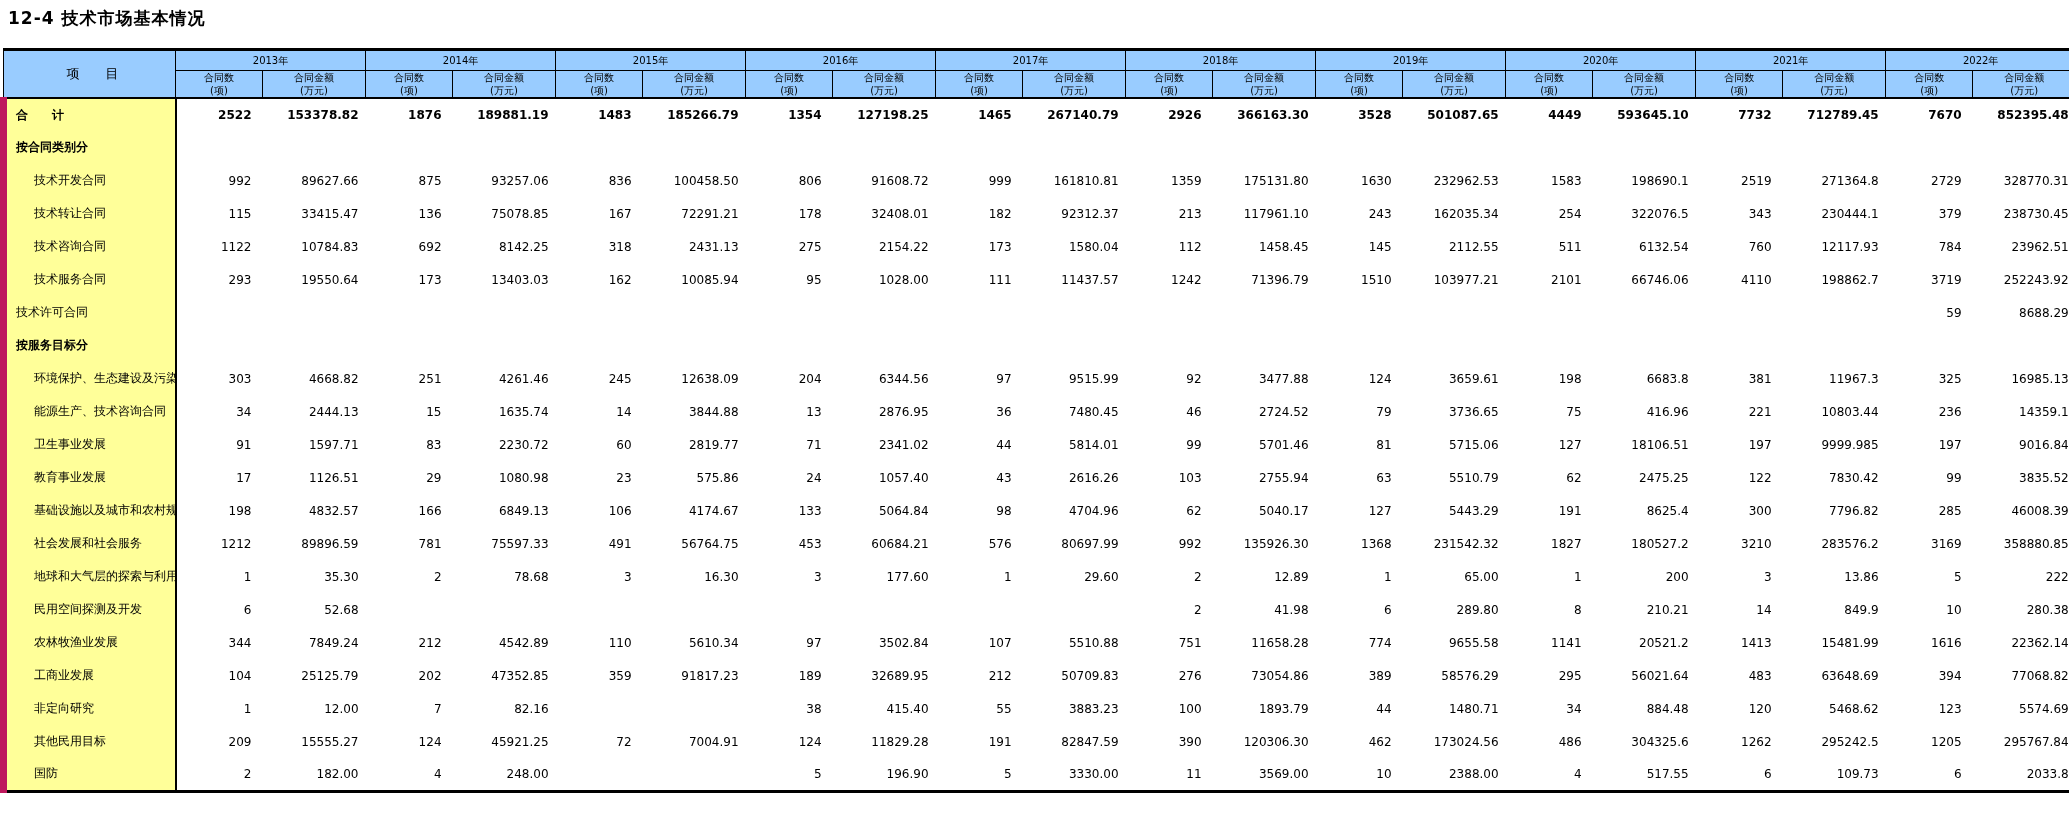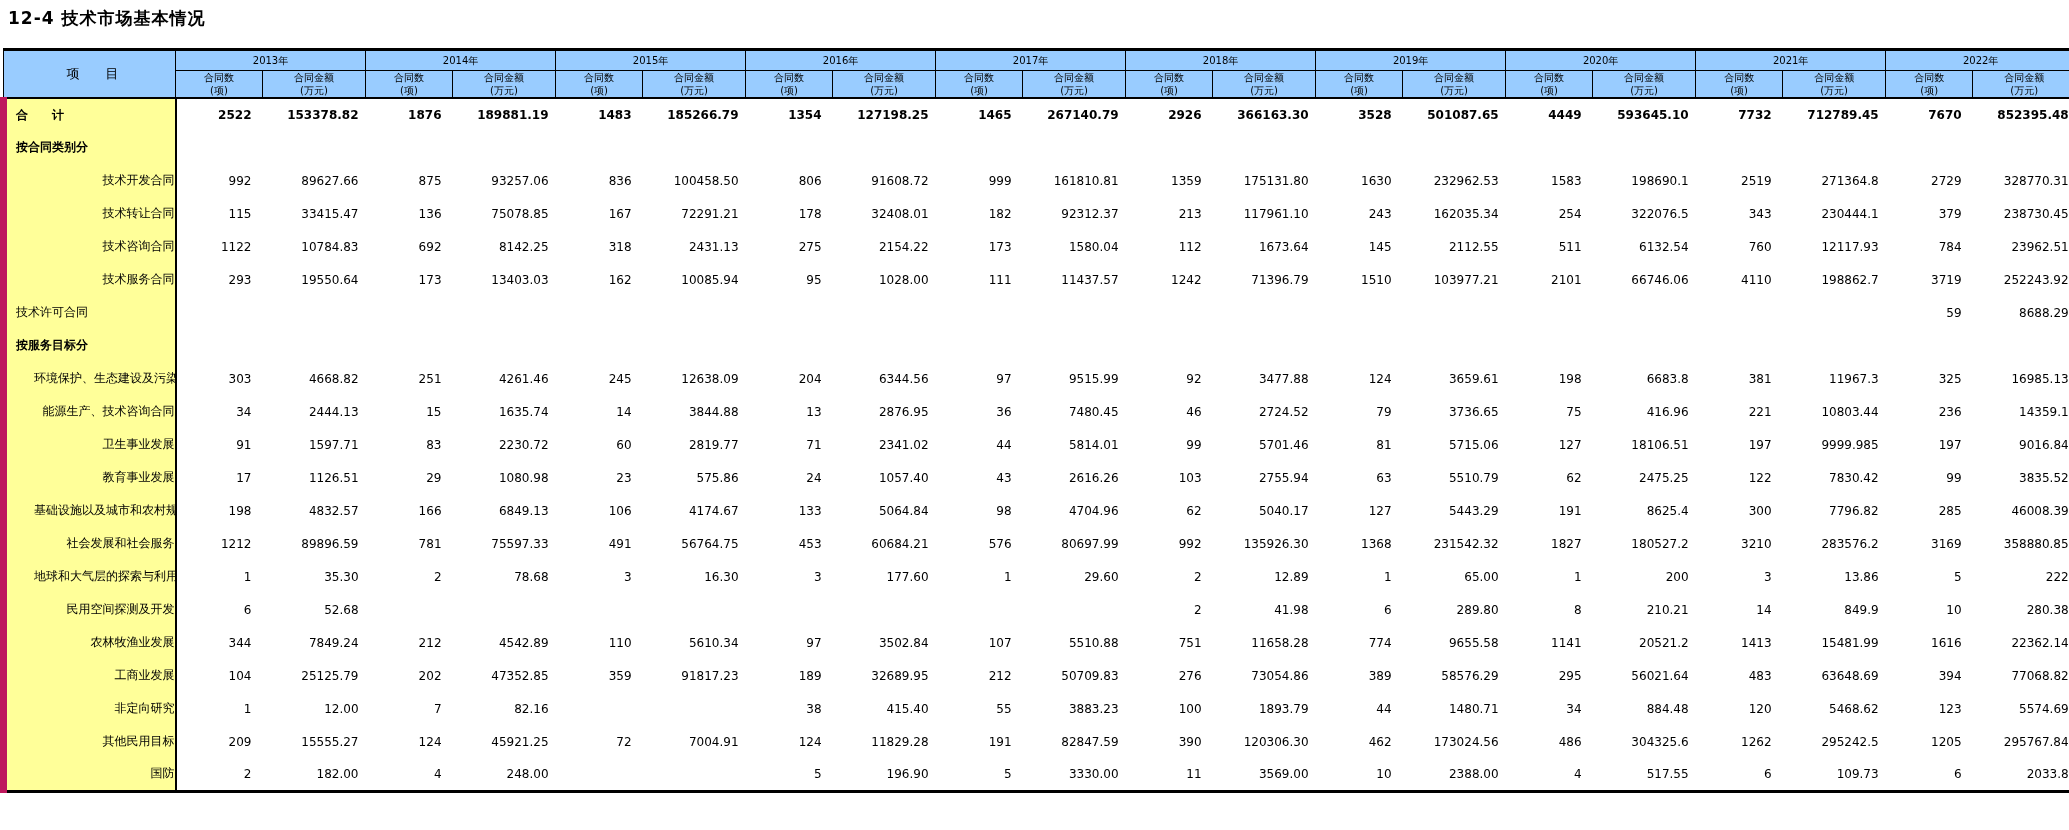--- a/index.html
+++ b/index.html
@@ -26,21 +26,21 @@
   thead tr.sub-row th {
     height:27px; white-space:pre-line; line-height:13px;
     border-bottom:2px solid #000;
   }
   thead th.item-head { font-size:13px; border-bottom:2px solid #000;padding-left:6px; }
   tbody td { height:33px; font-size:12px; color:#000; padding:0; vertical-align:middle; }
   td.label {
     background:#FFFF99; border-left:7px solid #be185d; border-right:2px solid #000;
     padding-left:9px; white-space:pre; overflow:hidden;
   }
-  td.label.indent { padding-left:27px;text-align:right; }
+  td.label.indent { padding-left:27px; }
   td.num { text-align:right; padding-right:11px; }
   td.num.amount { padding-right:7px; }
   tr.bold td { font-weight:bold; }
 </style>
 </head>
 <body>
 
 <div class="page">
   <div class="title">12-4 技术市场基本情况</div>
   <table class="stat">
@@ -223,21 +223,21 @@
           <td class="num amount">10784.83</td>
           <td class="num count">692</td>
           <td class="num amount">8142.25</td>
           <td class="num count">318</td>
           <td class="num amount">2431.13</td>
           <td class="num count">275</td>
           <td class="num amount">2154.22</td>
           <td class="num count">173</td>
           <td class="num amount">1580.04</td>
           <td class="num count">112</td>
-          <td class="num amount">1673.64</td>
+          <td class="num amount">1458.45</td>
           <td class="num count">145</td>
           <td class="num amount">2112.55</td>
           <td class="num count">511</td>
           <td class="num amount">6132.54</td>
           <td class="num count">760</td>
           <td class="num amount">12117.93</td>
           <td class="num count">784</td>
           <td class="num amount">23962.51</td>
         </tr>
         <tr>

